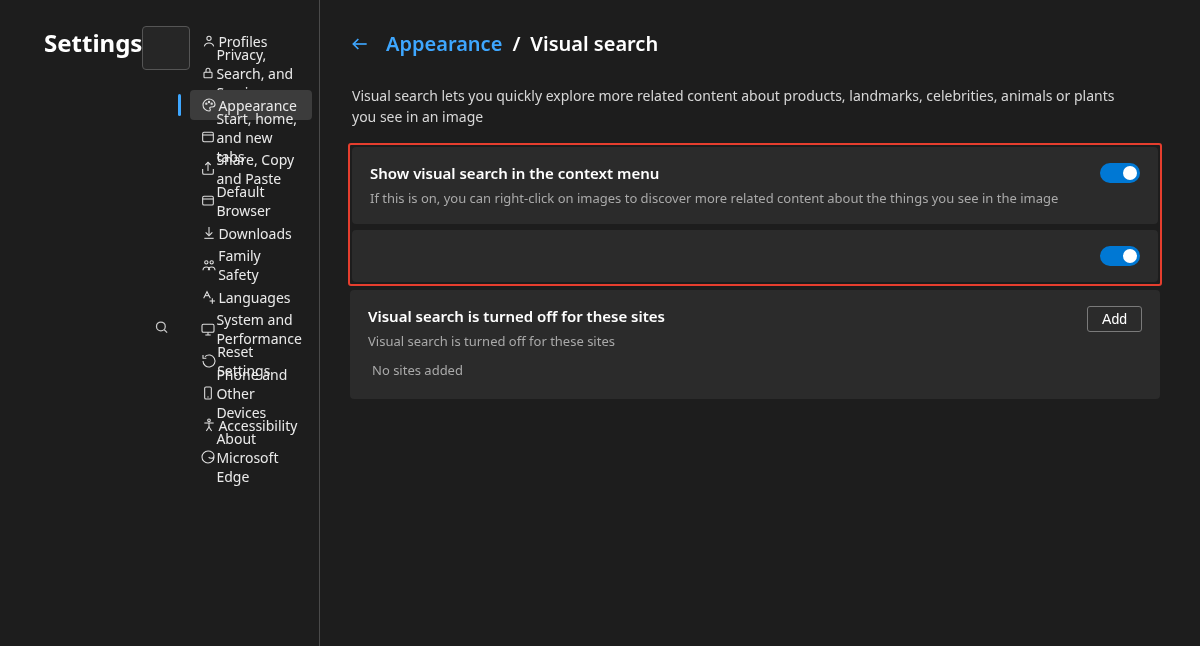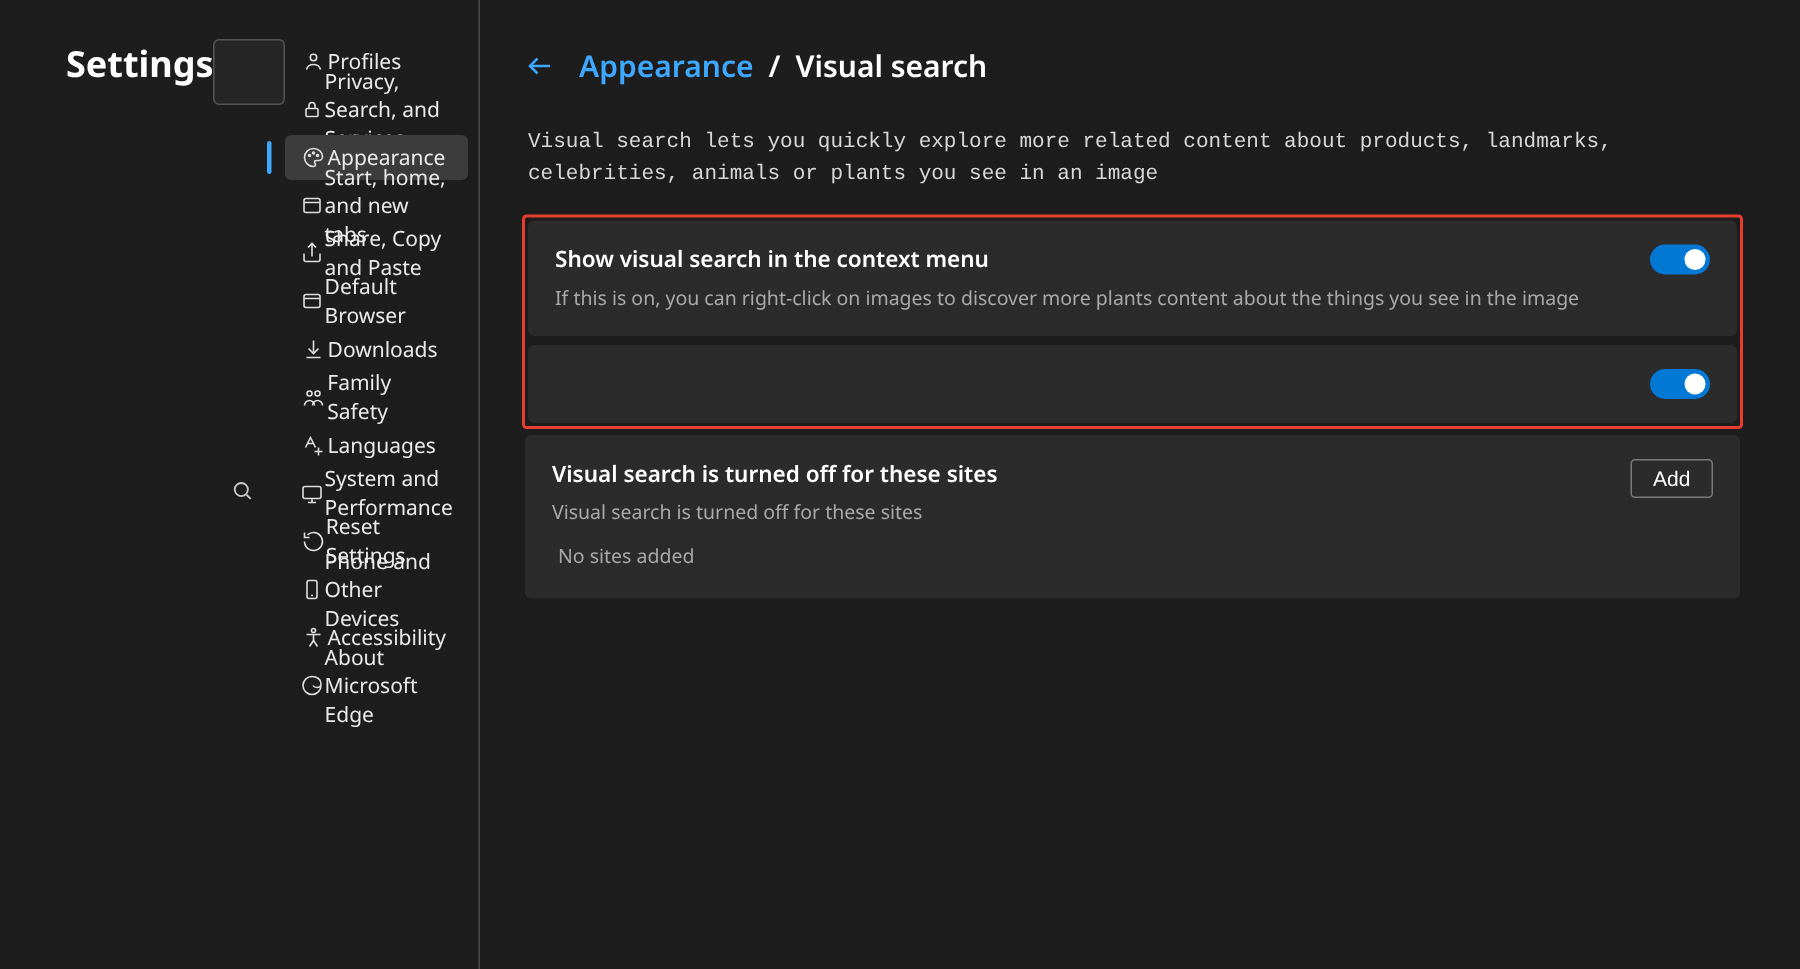--- a/index.html
+++ b/index.html
@@ -64,21 +64,20 @@
     display: flex; align-items: center; gap: 10px; font-size: 20px; font-weight: 600;
     margin-bottom: 28px;
   }
   .back-icon { color: #3ea7ff; display: inline-flex; cursor: pointer; margin-right: 6px; }
   .crumb-link { color: #3ea7ff; cursor: pointer; }
   .crumb-sep { color: #fff; }
   .crumb-current { color: #fff; }
   .intro {
     font-size: 14px; color: #d7d7d7; line-height: 1.5; margin: 0 0 16px 2px;
     max-width: 780px;
-    font-family: Liberation Mono, monospace;
   }
   .card-group { margin-left: 0; }
   .card {
     background: #2b2b2b; border-radius: 4px; padding: 16px 18px;
     position: relative; margin-top: 4px;
   }
   .card + .card { margin-top: 6px; }
   .card-row { display: flex; align-items: flex-start; gap: 29px; }
   .card-text { flex: 1; }
   .card-title { font-size: 15px; font-weight: 600; color: #fff; margin-bottom: 6px; }
@@ -276,21 +275,21 @@
 
   <p class="intro">Visual search lets you quickly explore more related content about products, landmarks, celebrities, animals or plants you see in an image</p>
 
   <div class="card-group">
 
     <div class="highlight-box">
       <div class="card">
         <div class="card-row">
           <div class="card-text">
             <div class="card-title">Show visual search in the context menu</div>
-            <div class="card-desc">If this is on, you can right-click on images to discover more plants content about the things you see in the image</div>
+            <div class="card-desc">If this is on, you can right-click on images to discover more related content about the things you see in the image</div>
           </div>
           <div class="toggle"></div>
         </div>
       </div>
 
       <div class="card">
         <div class="card-row">
           <div class="card-text">
           </div>
           <div class="toggle"></div>

